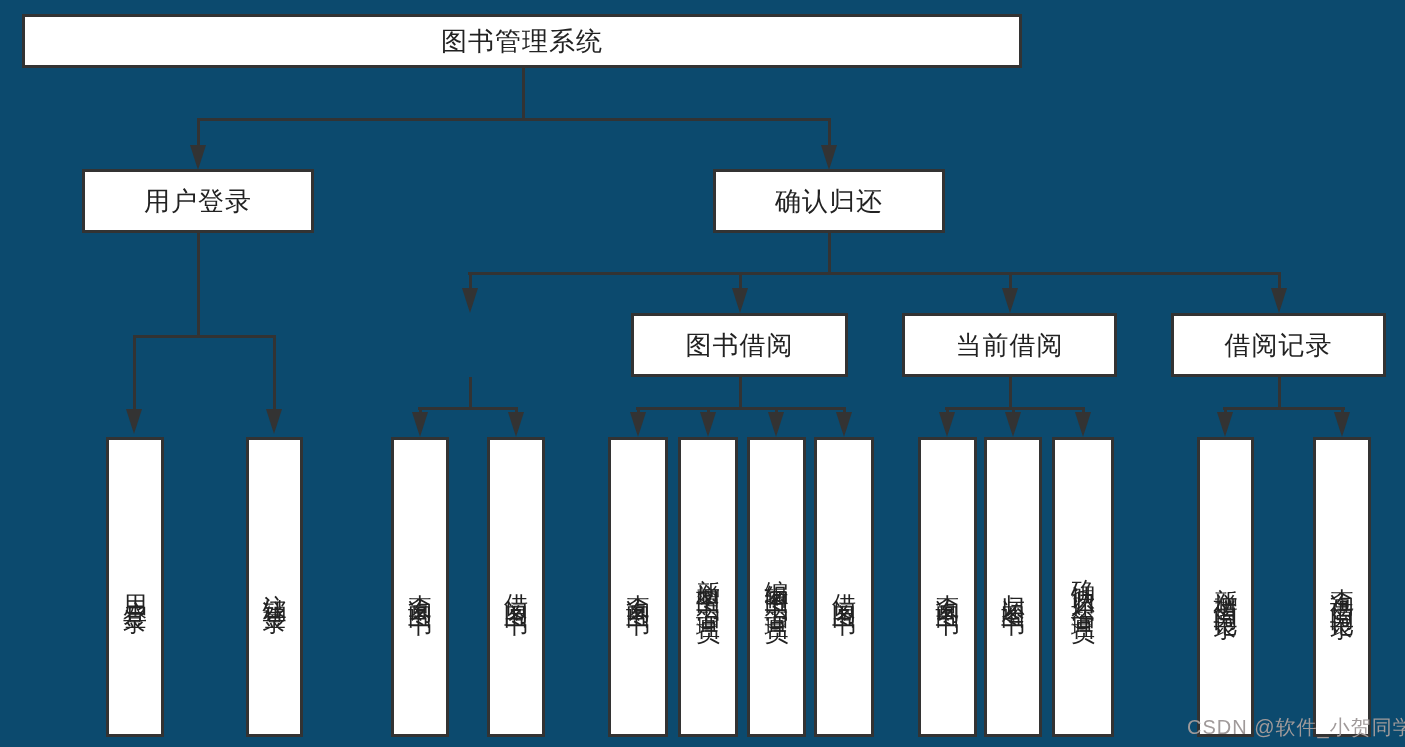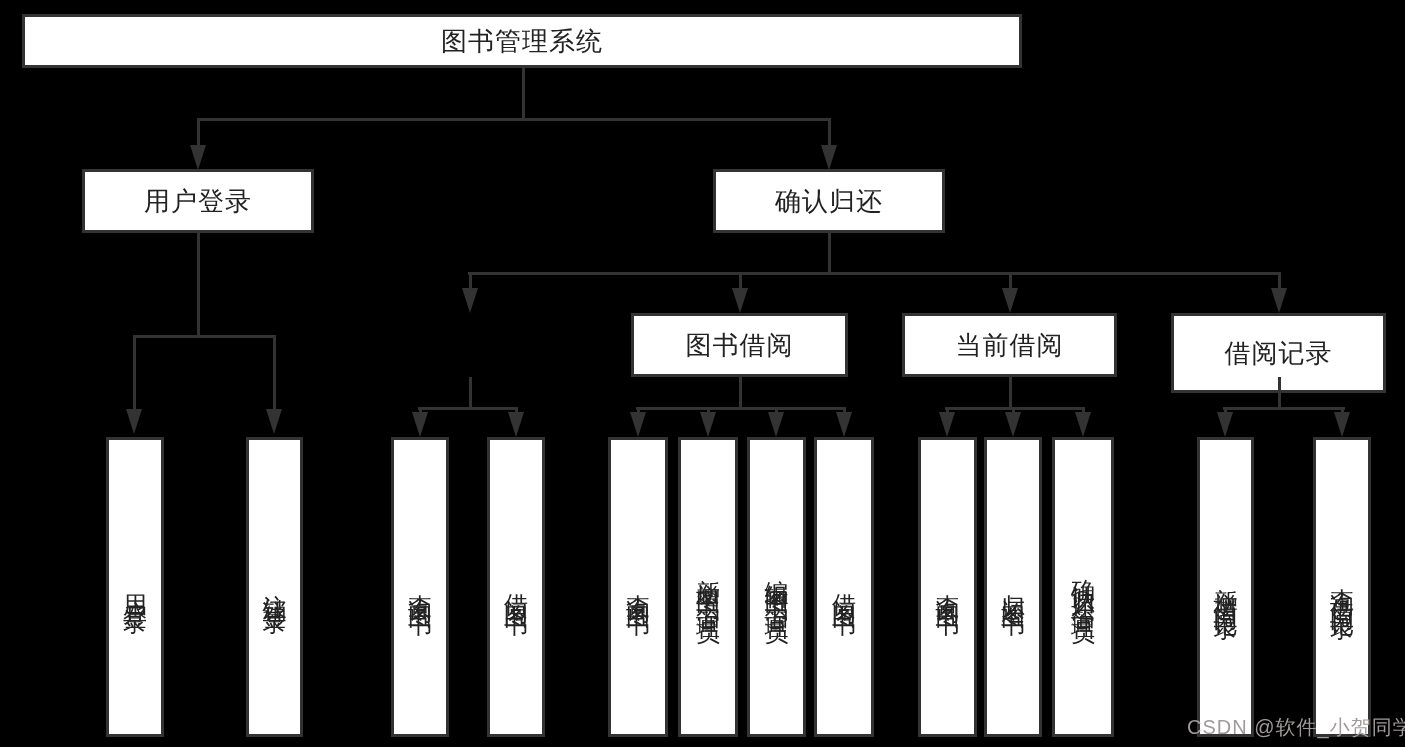--- a/index.html
+++ b/index.html
@@ -4,21 +4,21 @@
 <style>
   :root{
     --line:#333333;
     --text:#222222;
     --wm:#a09a9a;
   }
   html,body{margin:0;padding:0;background:#ffffff;}
   .stage{
     position:relative;
     width:1405px;height:747px;
-    background:#000000;
+    background:#0c4a6e;
     font-family:"Liberation Sans", sans-serif;
     overflow:hidden;
   }
   .box{
     position:absolute;
     box-sizing:border-box;
     border:3px solid var(--line);
     background:#ffffff;
     display:flex;
     align-items:center;
@@ -54,21 +54,21 @@
 
 <div class="stage">
 
   <div class="box hbox" style="left:22px;top:14px;width:1000px;height:54px;">图书管理系统</div>
 
   <div class="box hbox" style="left:82px;top:169px;width:232px;height:64px;">用户登录</div>
   <div class="box hbox" style="left:713px;top:169px;width:232px;height:64px;">确认归还</div>
 
   <div class="box hbox" style="left:631px;top:313px;width:217px;height:64px;">图书借阅</div>
   <div class="box hbox" style="left:902px;top:313px;width:215px;height:64px;">当前借阅</div>
-  <div class="box hbox" style="left:1171px;top:313px;width:215px;height:80px;">借阅记录</div>
+  <div class="box hbox" style="left:1171px;top:313px;width:215px;height:64px;">借阅记录</div>
 
   <div class="box vbox" style="left:106px;top:437px;width:58px;height:300px;">用户登录</div>
   <div class="box vbox" style="left:246px;top:437px;width:57px;height:300px;">注销登录</div>
 
   <div class="box vbox" style="left:391px;top:437px;width:58px;height:300px;">查询图书</div>
   <div class="box vbox" style="left:487px;top:437px;width:58px;height:300px;">借阅图书</div>
 
   <div class="box vbox" style="left:608px;top:437px;width:60px;height:300px;">查询图书</div>
   <div class="box vbox" style="left:678px;top:437px;width:60px;height:300px;">新增图书（管理员）</div>
   <div class="box vbox" style="left:747px;top:437px;width:59px;height:300px;">编辑图书（管理员）</div>

